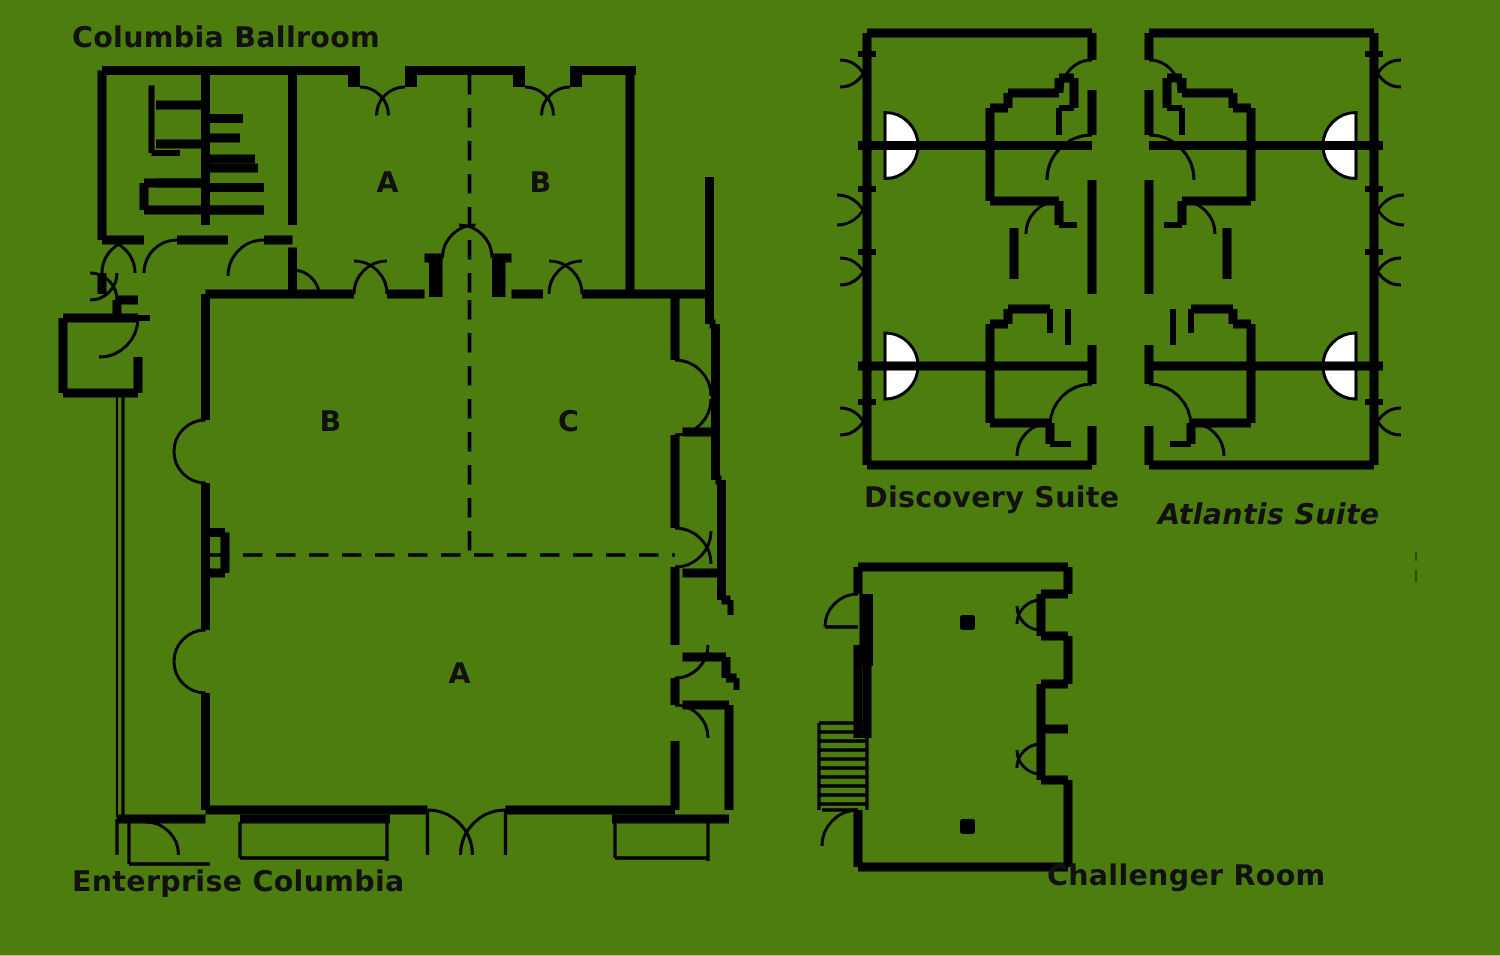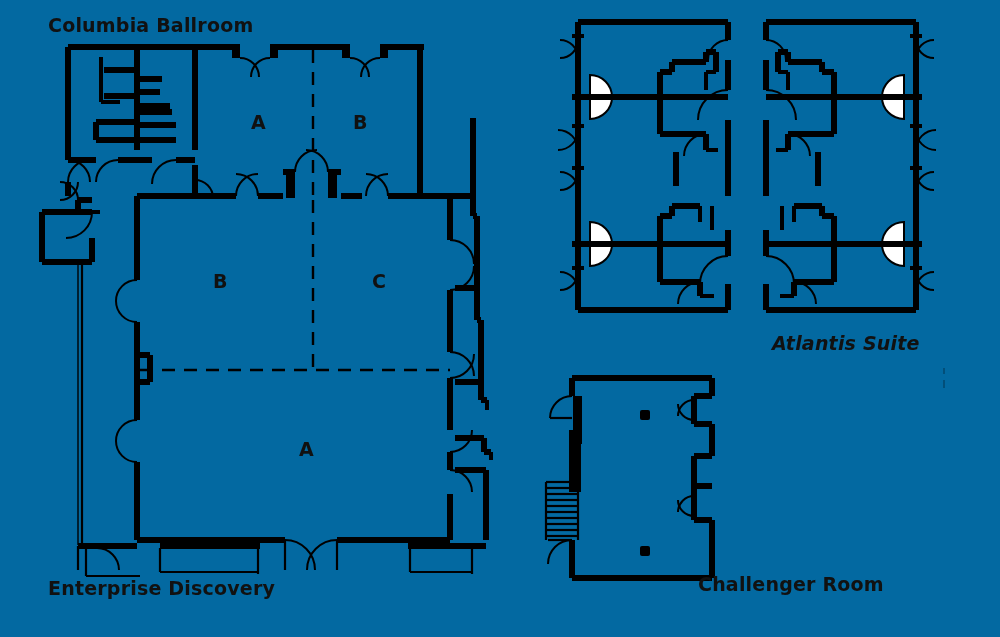--- a/index.html
+++ b/index.html
@@ -5,21 +5,21 @@
 <style>
   html, body {
     margin: 0;
     padding: 0;
     background: #ffffff;
   }
   #page {
     position: relative;
     width: 1000px;
     height: 637px;
-    background: #0369a1;
+    background: #4d7c0f;
     overflow: hidden;
     font-family: "DejaVu Sans", sans-serif;
   }
   .plan-svg {
     position: absolute;
     left: 0;
     top: 0;
     width: 1000px;
     height: 637px;
   }
@@ -454,22 +454,23 @@
     </g>
 
     <g opacity="0.35">
       <path class="wh" d="M944 368 V 374"></path>
       <path class="wh" d="M944 380 V 388"></path>
     </g>
   </svg>
 
   <div class="room-label plan-title" id="lbl-columbia">Columbia Ballroom</div>
 
-  <div class="room-label plan-title" id="lbl-enterprise">Enterprise Discovery</div>
-
+  <div class="room-label plan-title" id="lbl-enterprise">Enterprise Columbia</div>
+
+  <div class="room-label plan-title" id="lbl-discovery">Discovery Suite</div>
 
   <div class="room-label plan-title" id="lbl-atlantis">Atlantis Suite</div>
 
   <div class="room-label plan-title" id="lbl-challenger">Challenger Room</div>
 
   <div class="room-label zone-letter" id="lbl-zone-ca">A</div>
 
   <div class="room-label zone-letter" id="lbl-zone-cb">B</div>
 
   <div class="room-label zone-letter" id="lbl-zone-eb">B</div>

